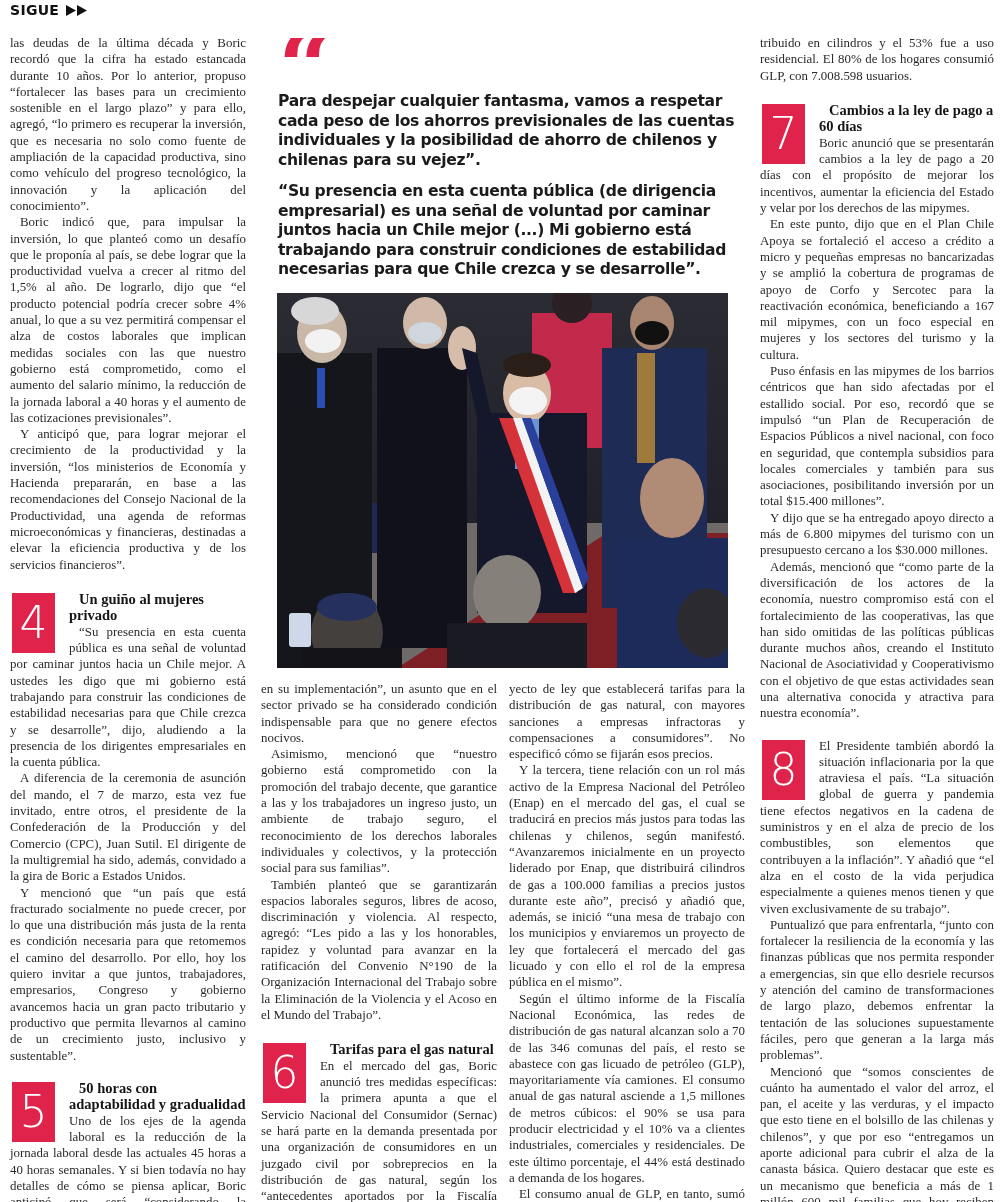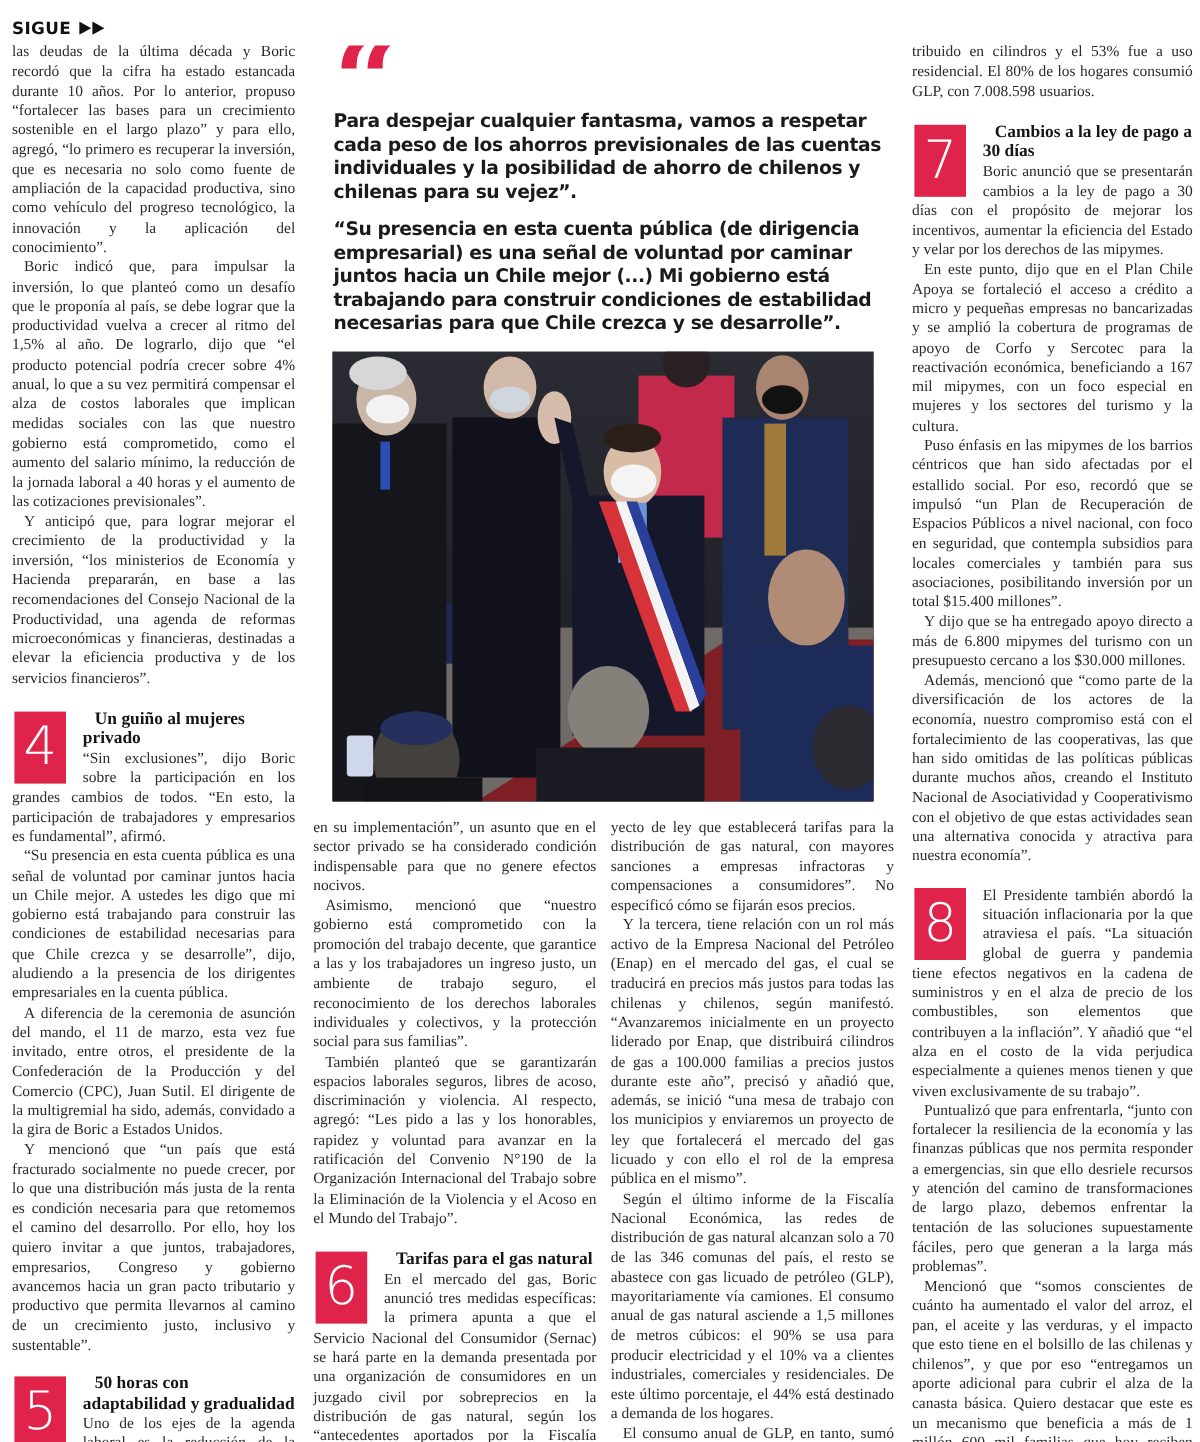--- a/index.html
+++ b/index.html
@@ -1,18 +1,18 @@
 <!DOCTYPE html>
 <html><head>
 <meta charset="utf-8">
 <style>
   * { box-sizing: border-box; margin: 0; padding: 0; }
   html, body { width: 1000px; height: 1202px; background: #ffffff; overflow: hidden; }
   body { position: relative; font-family: "Liberation Serif", "DejaVu Serif", serif; color: #2a2a2a; }
-  .sigue { position: absolute; left: 10px; top: 16px; font-family: "DejaVu Sans", "Liberation Sans", sans-serif; font-weight: bold; font-size: 14px; color: #111; letter-spacing: 0.3px; text-align: right; }
+  .sigue { position: absolute; left: 10px; top: 2px; font-family: "DejaVu Sans", "Liberation Sans", sans-serif; font-weight: bold; font-size: 14px; color: #111; letter-spacing: 0.3px; text-align: right; }
   .col { position: absolute; font-size: 12.9px; line-height: 16.3px; text-align: justify; hyphens: auto; }
   .col p { text-indent: 10px; }
   .col p.noindent { text-indent: 0; }
   #c1 { left: 10px; top: 35px; width: 236px; }
   #c2 { left: 261px; top: 681px; width: 236px; }
   #c3 { left: 509px; top: 681px; width: 236px; }
   #c4 { left: 760px; top: 35px; width: 234px; }
   .section { position: relative; margin-top: 14px; }
   .numbox { float: left; width: 43px; height: 60px; background: #e0234a; color: #fff; font-family: "DejaVu Sans", "Liberation Sans", sans-serif; font-weight: 200; font-size: 44px; line-height: 60px; text-align: center; margin: 2px 14px 2px 2px; }
   .sec-title { font-weight: bold; font-size: 14.5px; line-height: 16.5px; color: #151515; text-indent: 0; text-align: left; }
@@ -36,23 +36,22 @@
 </div>
 
 <div class="col" id="c1">
   <p class="noindent">las deudas de la última década y Boric recordó que la cifra ha estado estancada durante 10 años. Por lo anterior, propuso “fortalecer las bases para un crecimiento sostenible en el largo plazo” y para ello, agregó, “lo primero es recuperar la inversión, que es necesaria no solo como fuente de ampliación de la capacidad productiva, sino como vehículo del progreso tecnológico, la innovación y la aplicación del conocimiento”.</p>
   <p>Boric indicó que, para impulsar la inversión, lo que planteó como un desafío que le proponía al país, se debe lograr que la productividad vuelva a crecer al ritmo del 1,5% al año. De lograrlo, dijo que “el producto potencial podría crecer sobre 4% anual, lo que a su vez permitirá compensar el alza de costos laborales que implican medidas sociales con las que nuestro gobierno está comprometido, como el aumento del salario mínimo, la reducción de la jornada laboral a 40 horas y el aumento de las cotizaciones previsionales”.</p>
   <p>Y anticipó que, para lograr mejorar el crecimiento de la productividad y la inversión, “los ministerios de Economía y Hacienda prepararán, en base a las recomendaciones del Consejo Nacional de la Productividad, una agenda de reformas microeconómicas y financieras, destinadas a elevar la eficiencia productiva y de los servicios financieros”.</p>
 
   <div class="section" style="margin-top:18px">
     <div class="numbox">4</div>
     <p class="sec-title">Un guiño al mujeres privado</p>
-    <p class="noindent">“Sin exclusiones”, dijo Boric sobre la participación en los grandes cambios de todos. “En esto, la participación de trabajadores y empresarios es fundamental”, afirmó.</p>
     <p>“Su presencia en esta cuenta pública es una señal de voluntad por caminar juntos hacia un Chile mejor. A ustedes les digo que mi gobierno está trabajando para construir las condiciones de estabilidad necesarias para que Chile crezca y se desarrolle”, dijo, aludiendo a la presencia de los dirigentes empresariales en la cuenta pública.</p>
-    <p>A diferencia de la ceremonia de asunción del mando, el 11 de marzo, esta vez fue invitado, entre otros, el presidente de la Confederación de la Producción y del Comercio (CPC), Juan Sutil. El dirigente de la multigremial ha sido, además, convidado a la gira de Boric a Estados Unidos.</p>
+    <p>A diferencia de la ceremonia de asunción del mando, el 7 de marzo, esta vez fue invitado, entre otros, el presidente de la Confederación de la Producción y del Comercio (CPC), Juan Sutil. El dirigente de la multigremial ha sido, además, convidado a la gira de Boric a Estados Unidos.</p>
     <p>Y mencionó que “un país que está fracturado socialmente no puede crecer, por lo que una distribución más justa de la renta es condición necesaria para que retomemos el camino del desarrollo. Por ello, hoy los quiero invitar a que juntos, trabajadores, empresarios, Congreso y gobierno avancemos hacia un gran pacto tributario y productivo que permita llevarnos al camino de un crecimiento justo, inclusivo y sustentable”.</p>
   </div>
 
   <div class="section" style="margin-top:16px">
     <div class="numbox">5</div>
     <p class="sec-title">50 horas con adaptabilidad y gradualidad</p>
     <p class="noindent">Uno de los ejes de la agenda laboral es la reducción de la jornada laboral desde las actuales 45 horas a 40 horas semanales. Y si bien todavía no hay detalles de cómo se piensa aplicar, Boric anticipó que será “considerando la adaptabilidad y la gradualidad</p>
   </div>
 </div>
 
@@ -142,22 +141,22 @@
   <p>Y la tercera, tiene relación con un rol más activo de la Empresa Nacional del Petróleo (Enap) en el mercado del gas, el cual se traducirá en precios más justos para todas las chilenas y chilenos, según manifestó. “Avanzaremos inicialmente en un proyecto liderado por Enap, que distribuirá cilindros de gas a 100.000 familias a precios justos durante este año”, precisó y añadió que, además, se inició “una mesa de trabajo con los municipios y enviaremos un proyecto de ley que fortalecerá el mercado del gas licuado y con ello el rol de la empresa pública en el mismo”.</p>
   <p>Según el último informe de la Fiscalía Nacional Económica, las redes de distribución de gas natural alcanzan solo a 70 de las 346 comunas del país, el resto se abastece con gas licuado de petróleo (GLP), mayoritariamente vía camiones. El consumo anual de gas natural asciende a 1,5 millones de metros cúbicos: el 90% se usa para producir electricidad y el 10% va a clientes industriales, comerciales y residenciales. De este último porcentaje, el 44% está destinado a demanda de los hogares.</p>
   <p>El consumo anual de GLP, en tanto, sumó 1,3 millones de toneladas en 2020. El 68% fue dis-</p>
 </div>
 
 <div class="col" id="c4">
   <p class="noindent">tribuido en cilindros y el 53% fue a uso residencial. El 80% de los hogares consumió GLP, con 7.008.598 usuarios.</p>
 
   <div class="section" style="margin-top:18px">
     <div class="numbox">7</div>
-    <p class="sec-title">Cambios a la ley de pago a 30 días</p>
-    <p class="noindent">Boric anunció que se presentarán cambios a la ley de pago a 30 días con el propósito de mejorar los incentivos, aumentar la eficiencia del Estado y velar por los derechos de las mipymes.</p>
+    <p class="sec-title">Cambios a la ley de pago a 60 días</p>
+    <p class="noindent">Boric anunció que se presentarán cambios a la ley de pago a 20 días con el propósito de mejorar los incentivos, aumentar la eficiencia del Estado y velar por los derechos de las mipymes.</p>
     <p>En este punto, dijo que en el Plan Chile Apoya se fortaleció el acceso a crédito a micro y pequeñas empresas no bancarizadas y se amplió la cobertura de programas de apoyo de Corfo y Sercotec para la reactivación económica, beneficiando a 167 mil mipymes, con un foco especial en mujeres y los sectores del turismo y la cultura.</p>
     <p>Puso énfasis en las mipymes de los barrios céntricos que han sido afectadas por el estallido social. Por eso, recordó que se impulsó “un Plan de Recuperación de Espacios Públicos a nivel nacional, con foco en seguridad, que contempla subsidios para locales comerciales y también para sus asociaciones, posibilitando inversión por un total $15.400 millones”.</p>
     <p>Y dijo que se ha entregado apoyo directo a más de 6.800 mipymes del turismo con un presupuesto cercano a los $30.000 millones.</p>
     <p>Además, mencionó que “como parte de la diversificación de los actores de la economía, nuestro compromiso está con el fortalecimiento de las cooperativas, las que han sido omitidas de las políticas públicas durante muchos años, creando el Instituto Nacional de Asociatividad y Cooperativismo con el objetivo de que estas actividades sean una alternativa conocida y atractiva para nuestra economía”.</p>
   </div>
 
   <div class="section" style="margin-top:16px">
     <div class="numbox">8</div>
     <p class="noindent">El Presidente también abordó la situación inflacionaria por la que atraviesa el país. “La situación global de guerra y pandemia tiene efectos negativos en la cadena de suministros y en el alza de precio de los combustibles, son elementos que contribuyen a la inflación”. Y añadió que “el alza en el costo de la vida perjudica especialmente a quienes menos tienen y que viven exclusivamente de su trabajo”.</p>
     <p>Puntualizó que para enfrentarla, “junto con fortalecer la resiliencia de la economía y las finanzas públicas que nos permita responder a emergencias, sin que ello desriele recursos y atención del camino de transformaciones de largo plazo, debemos enfrentar la tentación de las soluciones supuestamente fáciles, pero que generan a la larga más problemas”.</p>

